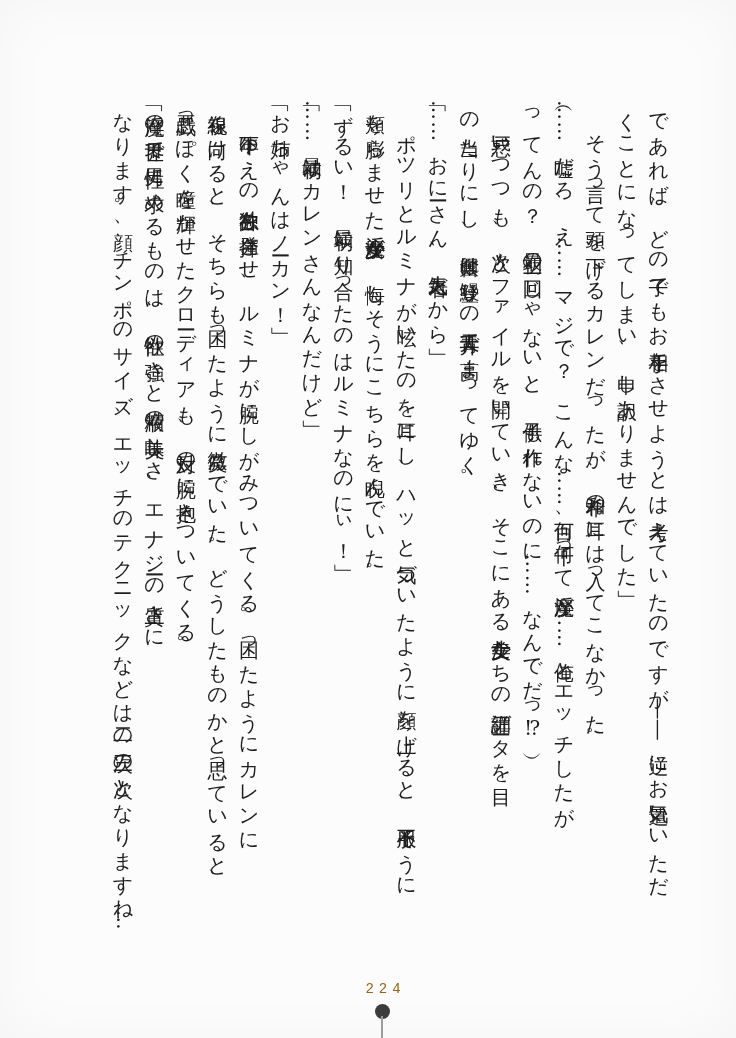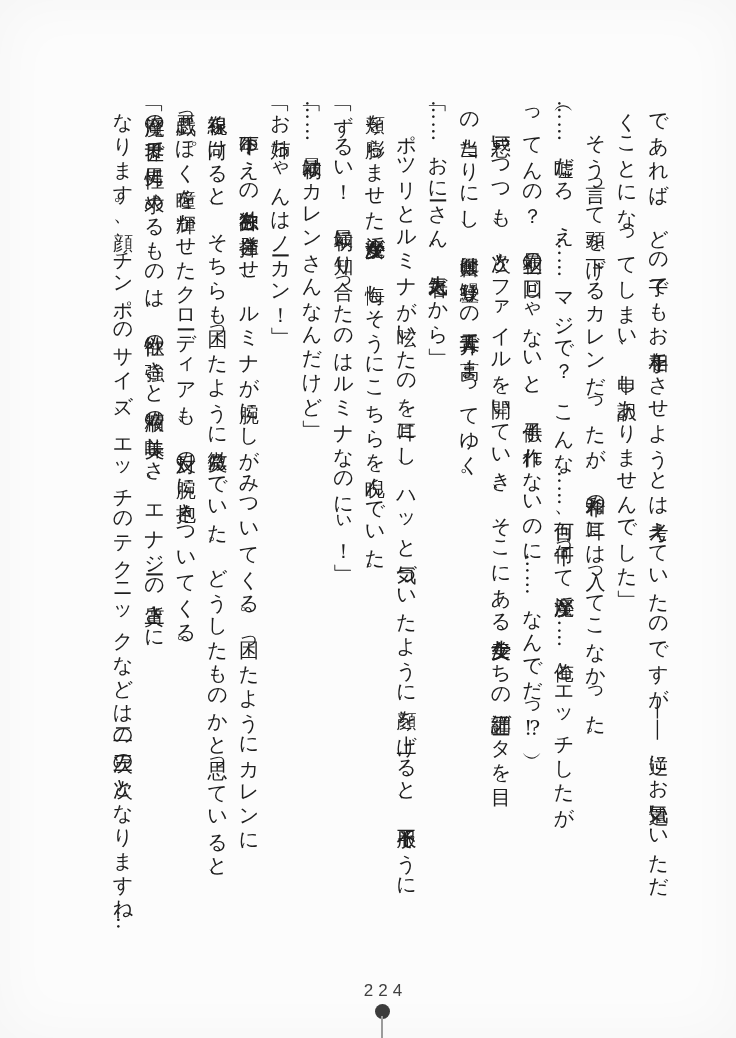--- a/index.html
+++ b/index.html
@@ -38,25 +38,25 @@
     padding: 0;
     line-height: 31.5px;   
     white-space: normal;
   }
   .page-footer {
     position: absolute;
     left: 352px;
     top: 981px;
     width: 62px;
     text-align: center;
-    font-family: Liberation Sans, sans-serif;
-    font-size: 17px;
+    font-family: Liberation Mono, monospace;
+    font-size: 14px;
     letter-spacing: 5px;
     text-indent: 5px; 
-    color: #404040;
+    color: #a16207;
   }
   .marker-dot {
     position: absolute;
     left: 375px;
     top: 1004px;
     width: 15px;
     height: 15px;
     border-radius: 50%;
     background: #3c3c3c;
   }

